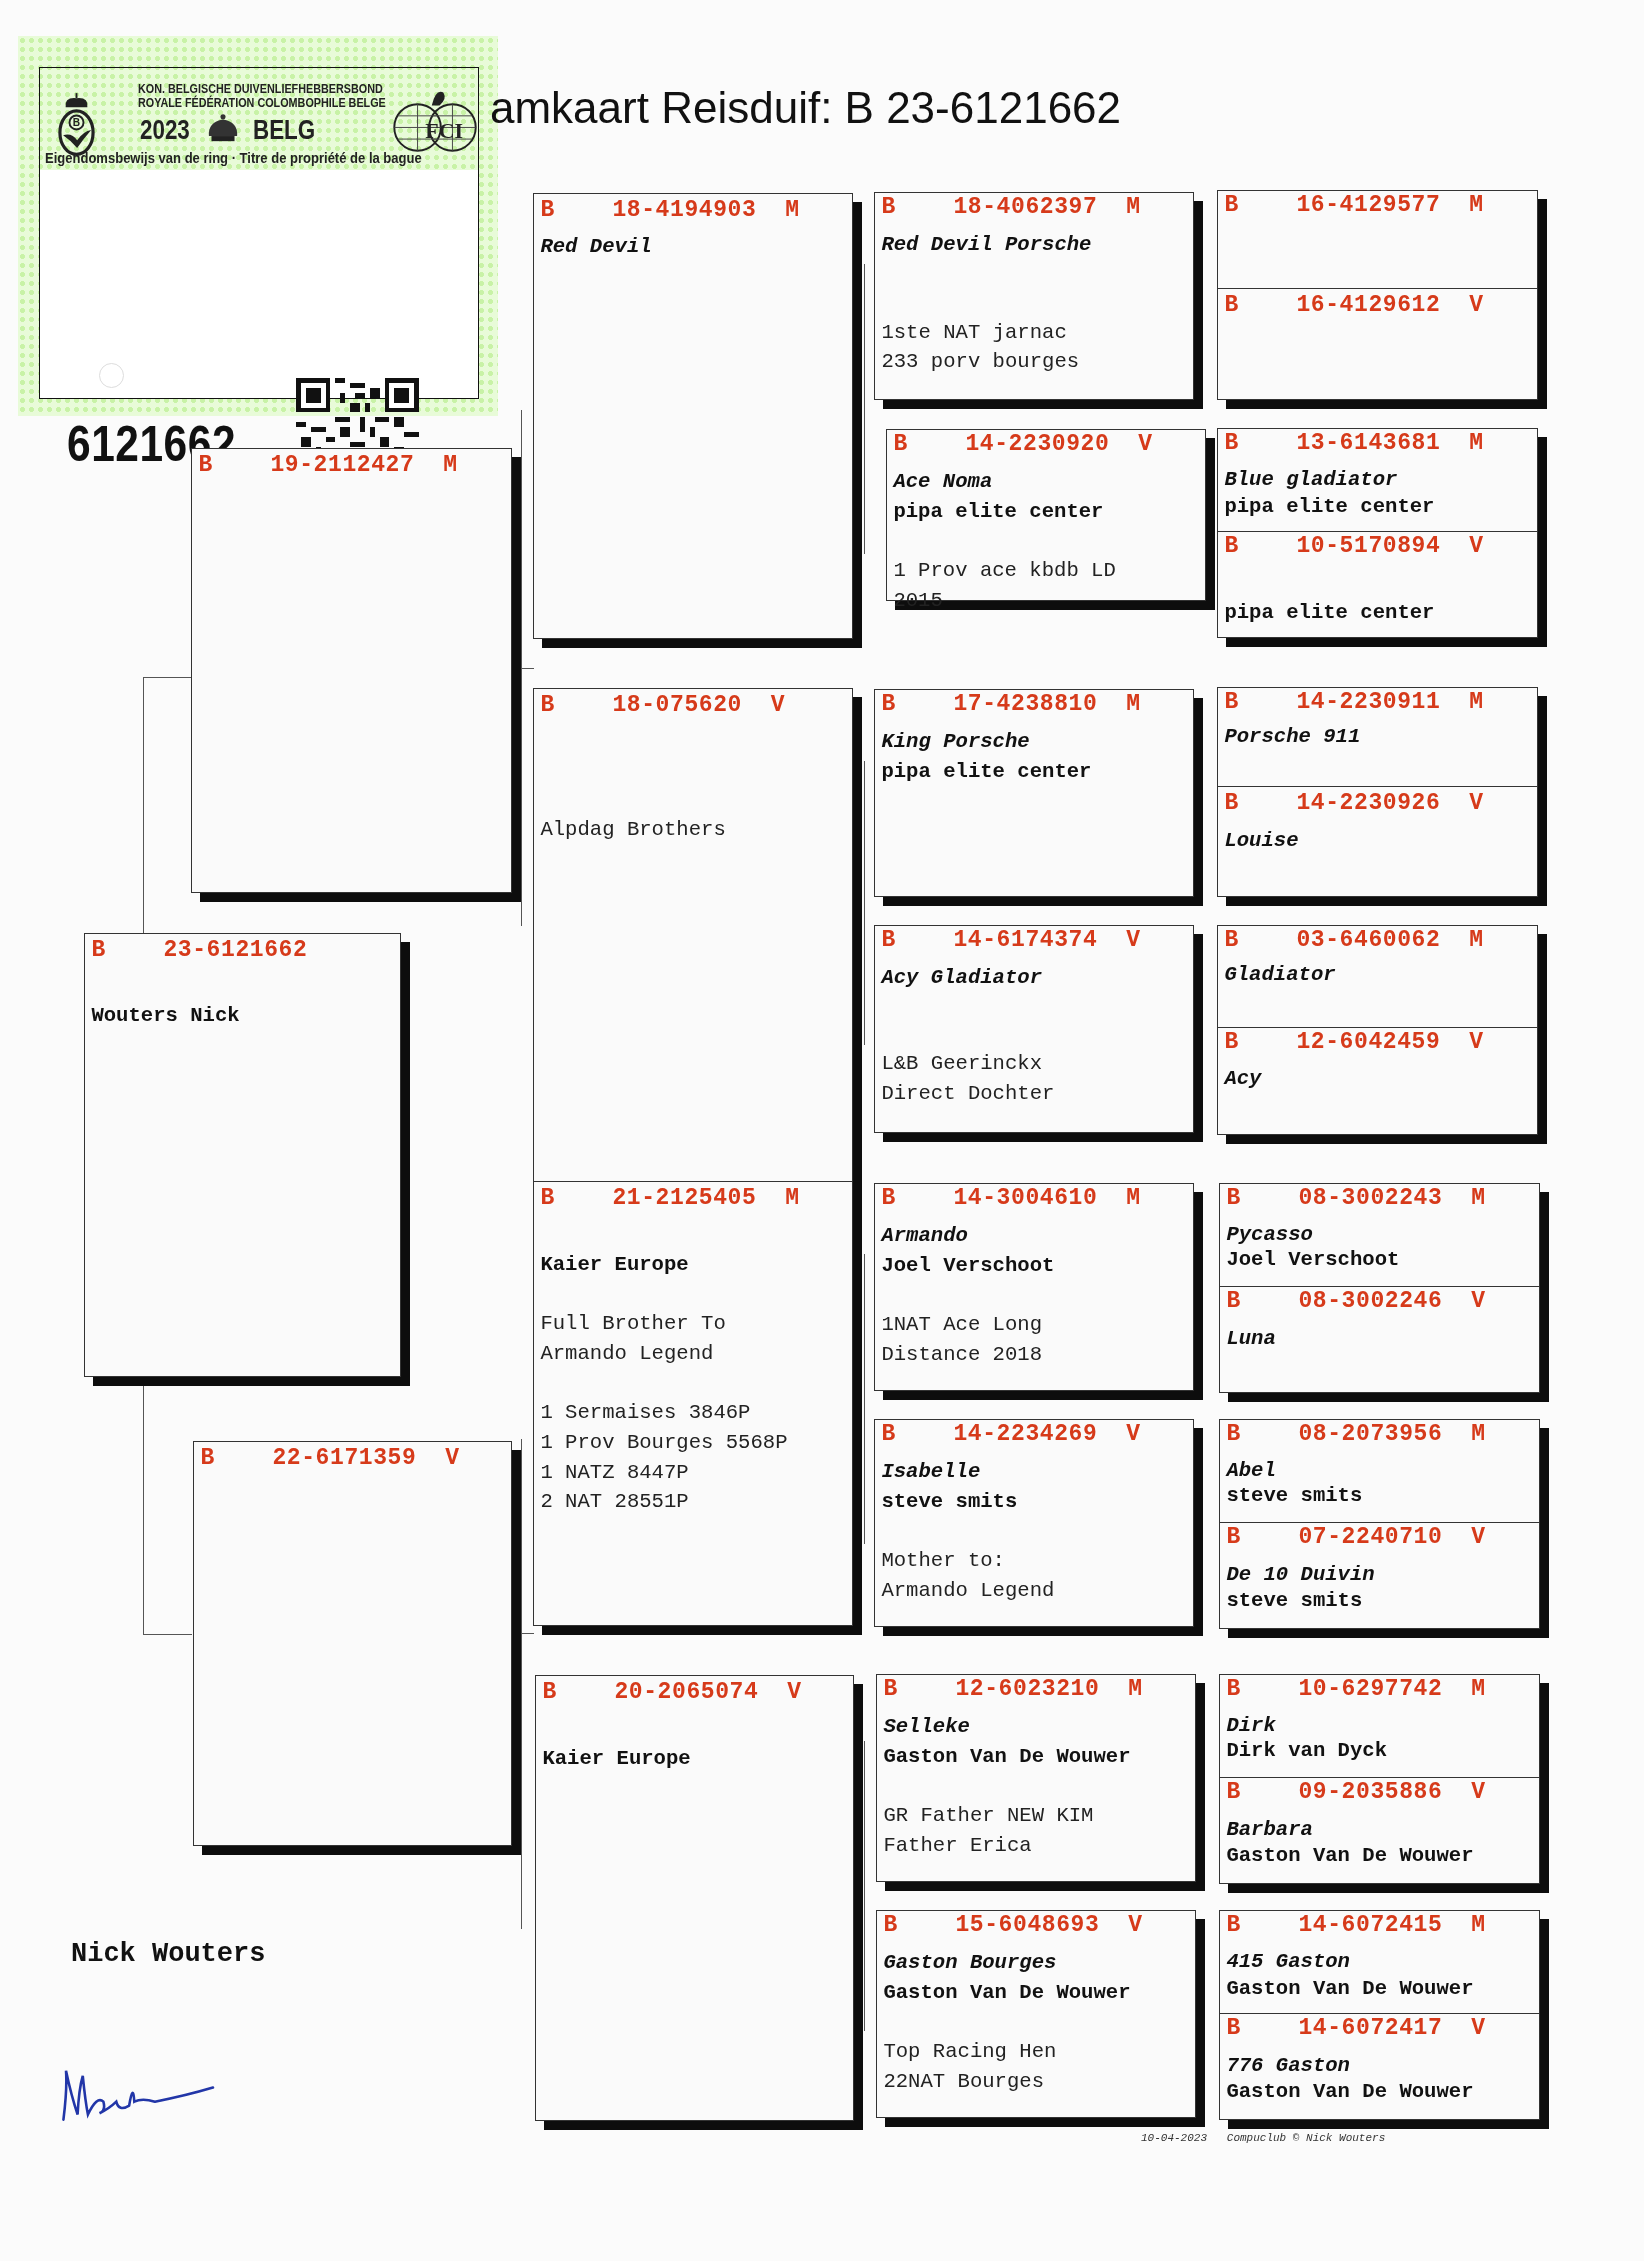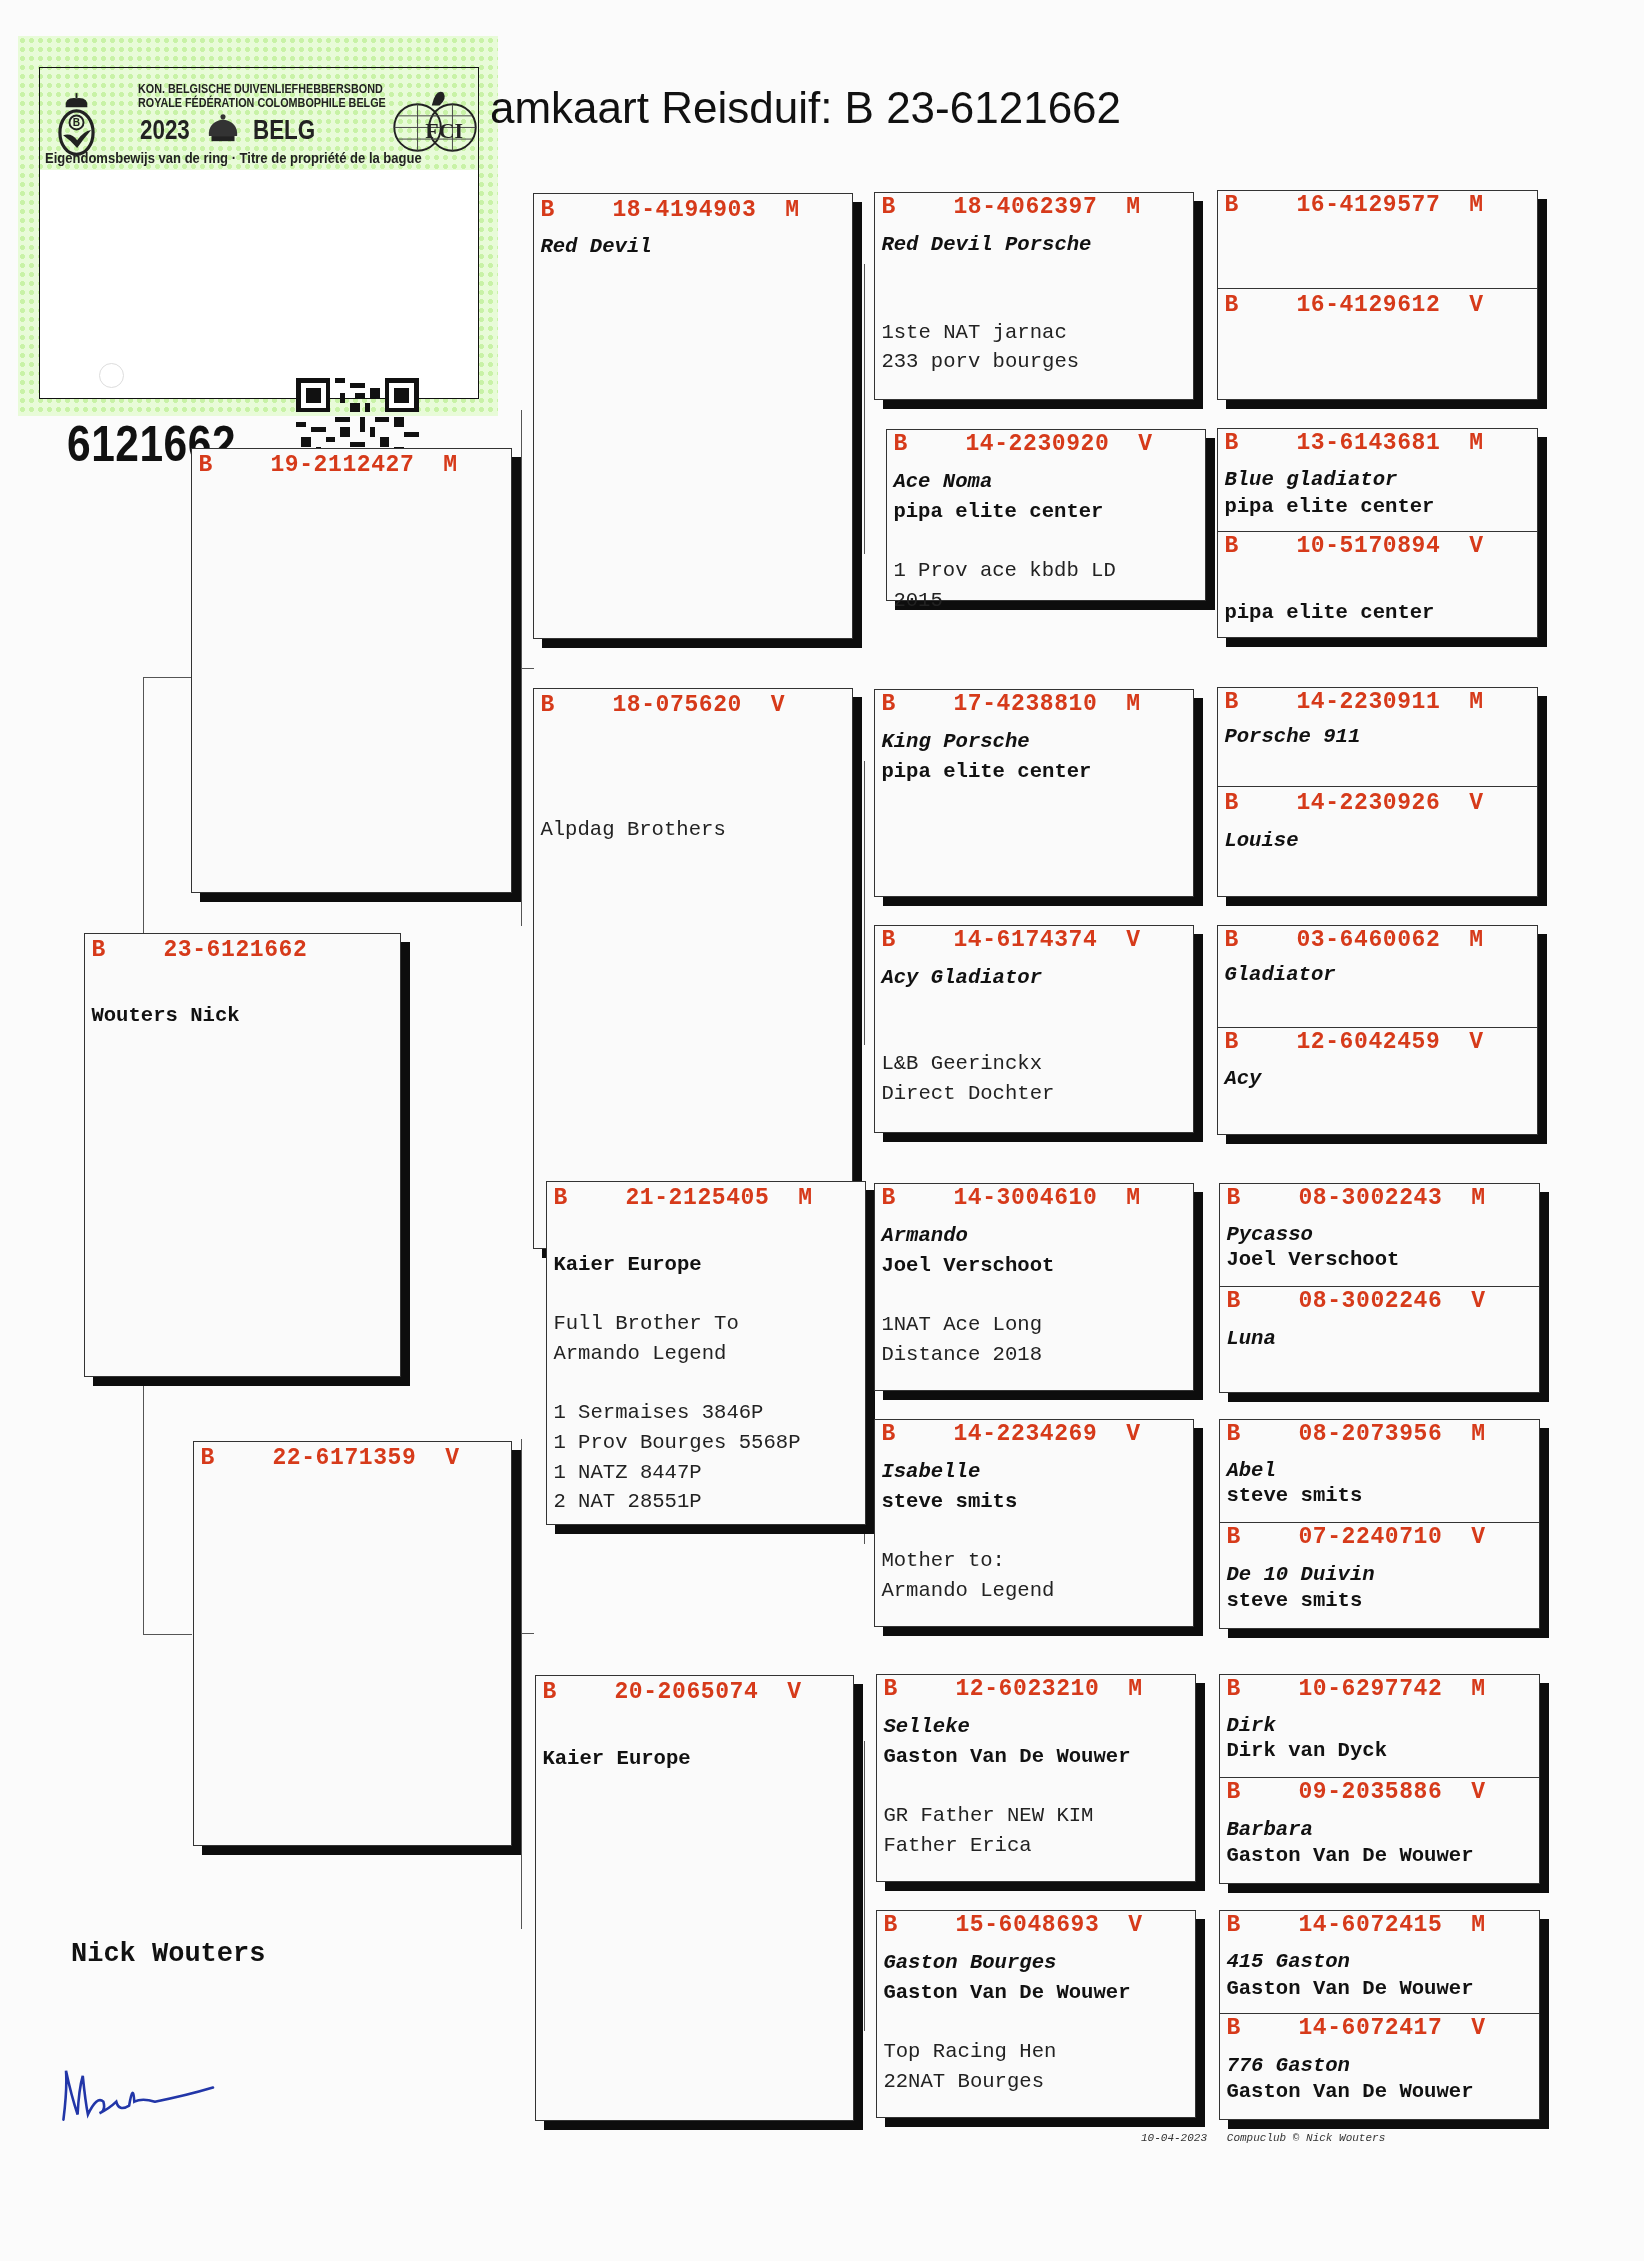--- a/index.html
+++ b/index.html
@@ -120,21 +120,21 @@
 </div>
 
 <div class="box" style="left:533px;top:193px;width:320px;height:446px">
   <div class="row ring" style="top:2.6px">B    18-4194903  M</div>
   <div class="row name" style="top:41px">Red Devil</div>
 </div>
 <div class="box" style="left:533px;top:688px;width:320px;height:561px">
   <div class="row ring" style="top:2.6px">B    18-075620  V</div>
   <div class="row note" style="top:129px">Alpdag Brothers</div>
 </div>
-<div class="box" style="left:546px;top:1181px;width:320px;height:344px">
+<div class="box" style="left:533px;top:1181px;width:320px;height:445px">
   <div class="row ring" style="top:2.6px">B    21-2125405  M</div>
   <div class="row owner" style="top:71px">Kaier Europe</div>
   <div class="row note" style="top:130px">Full Brother To</div>
   <div class="row note" style="top:160px">Armando Legend</div>
   <div class="row note" style="top:219px">1 Sermaises 3846P</div>
   <div class="row note" style="top:249px">1 Prov Bourges 5568P</div>
   <div class="row note" style="top:279px">1 NATZ 8447P</div>
   <div class="row note" style="top:308px">2 NAT 28551P</div>
 </div>
 <div class="box" style="left:535px;top:1675px;width:319px;height:446px">

